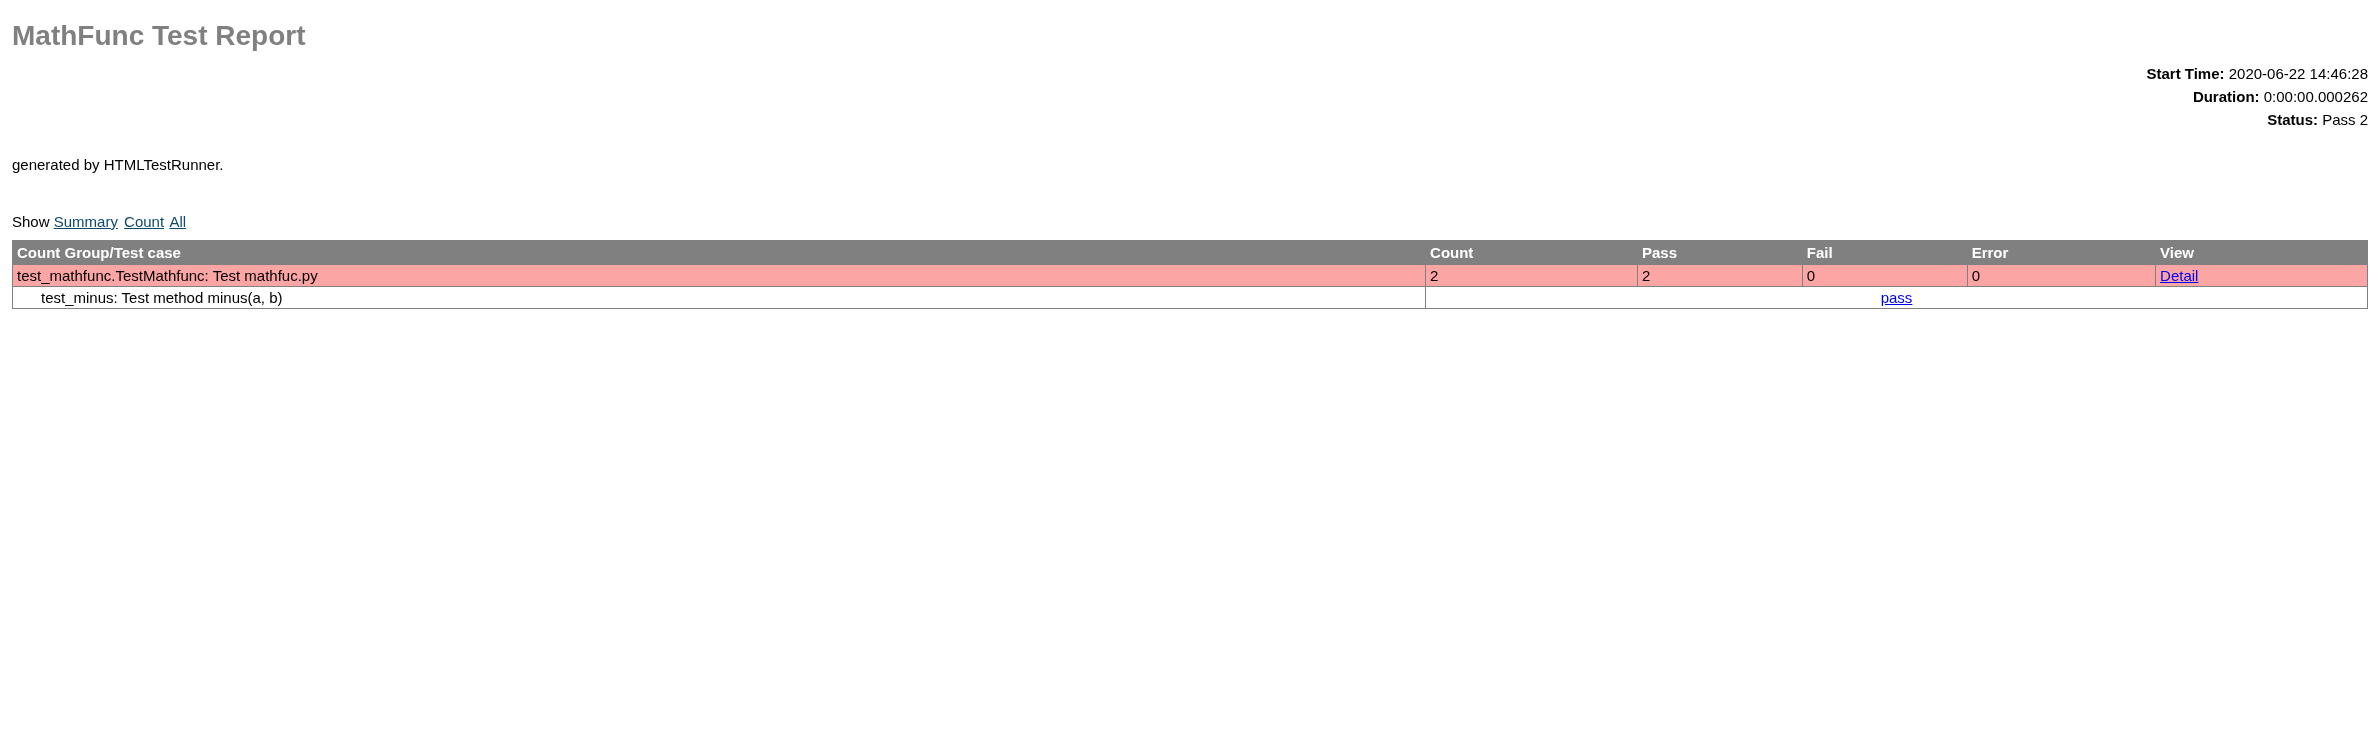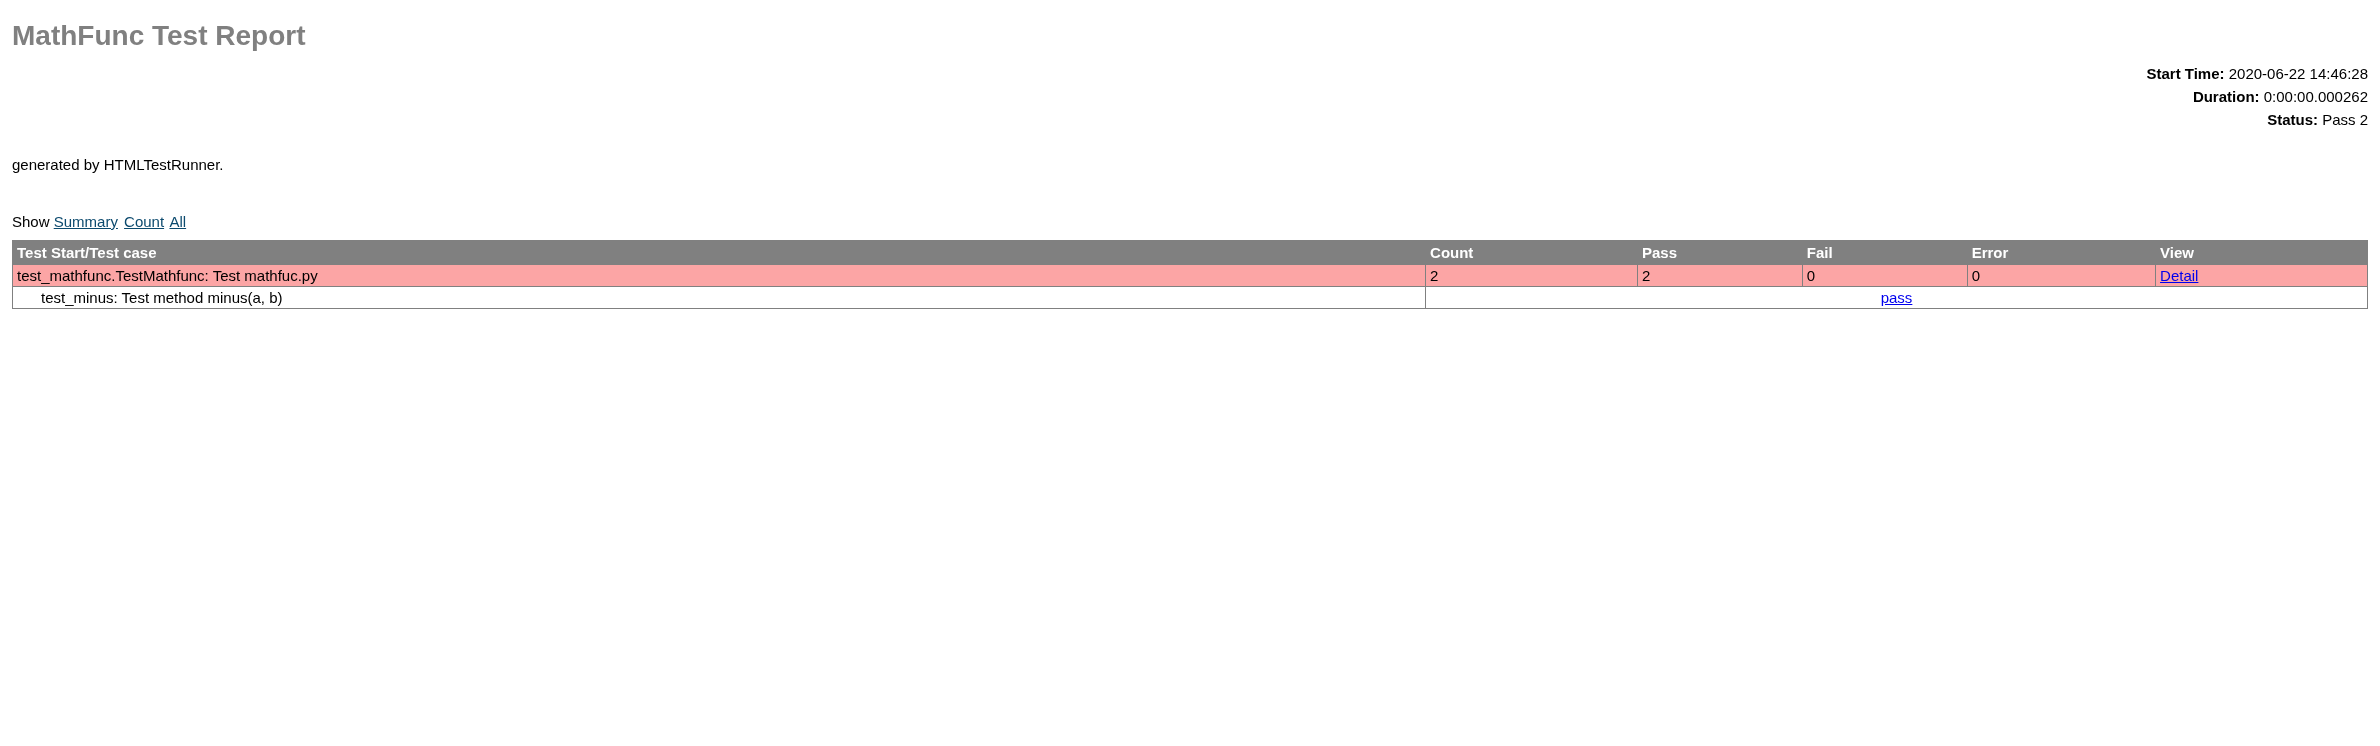--- a/index.html
+++ b/index.html
@@ -112,21 +112,21 @@
   <colgroup>
     <col>
     <col class="col-count">
     <col class="col-pass">
     <col class="col-fail">
     <col class="col-error">
     <col class="col-view">
   </colgroup>
   <tbody>
       <tr class="header-row">
-    <td>Test Start/Test case</td>
+    <td>Count Group/Test case</td>
     <td>Count</td>
     <td>Pass</td>
     <td>Fail</td>
     <td>Error</td>
     <td>View</td>
   </tr>
   <tr class="pass-row">
     <td>test_mathfunc.TestMathfunc: Test mathfuc.py</td>
     <td>2</td>
     <td>2</td>

